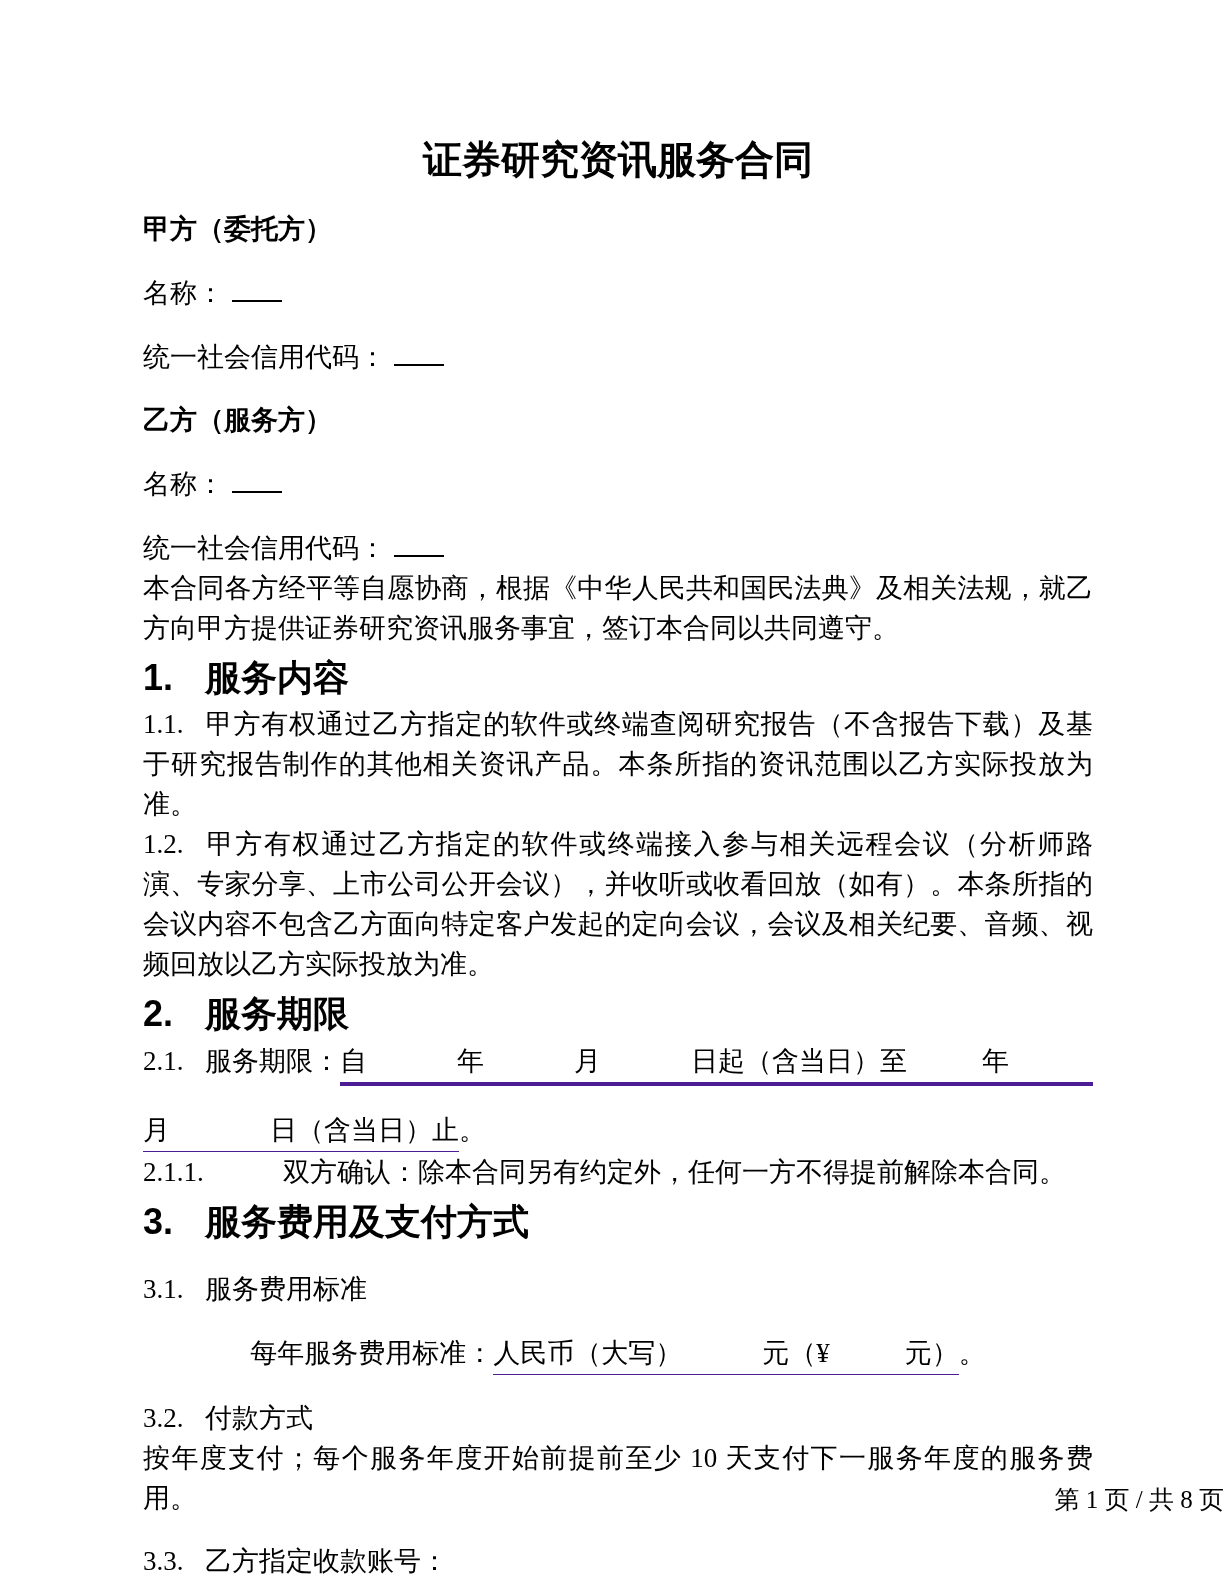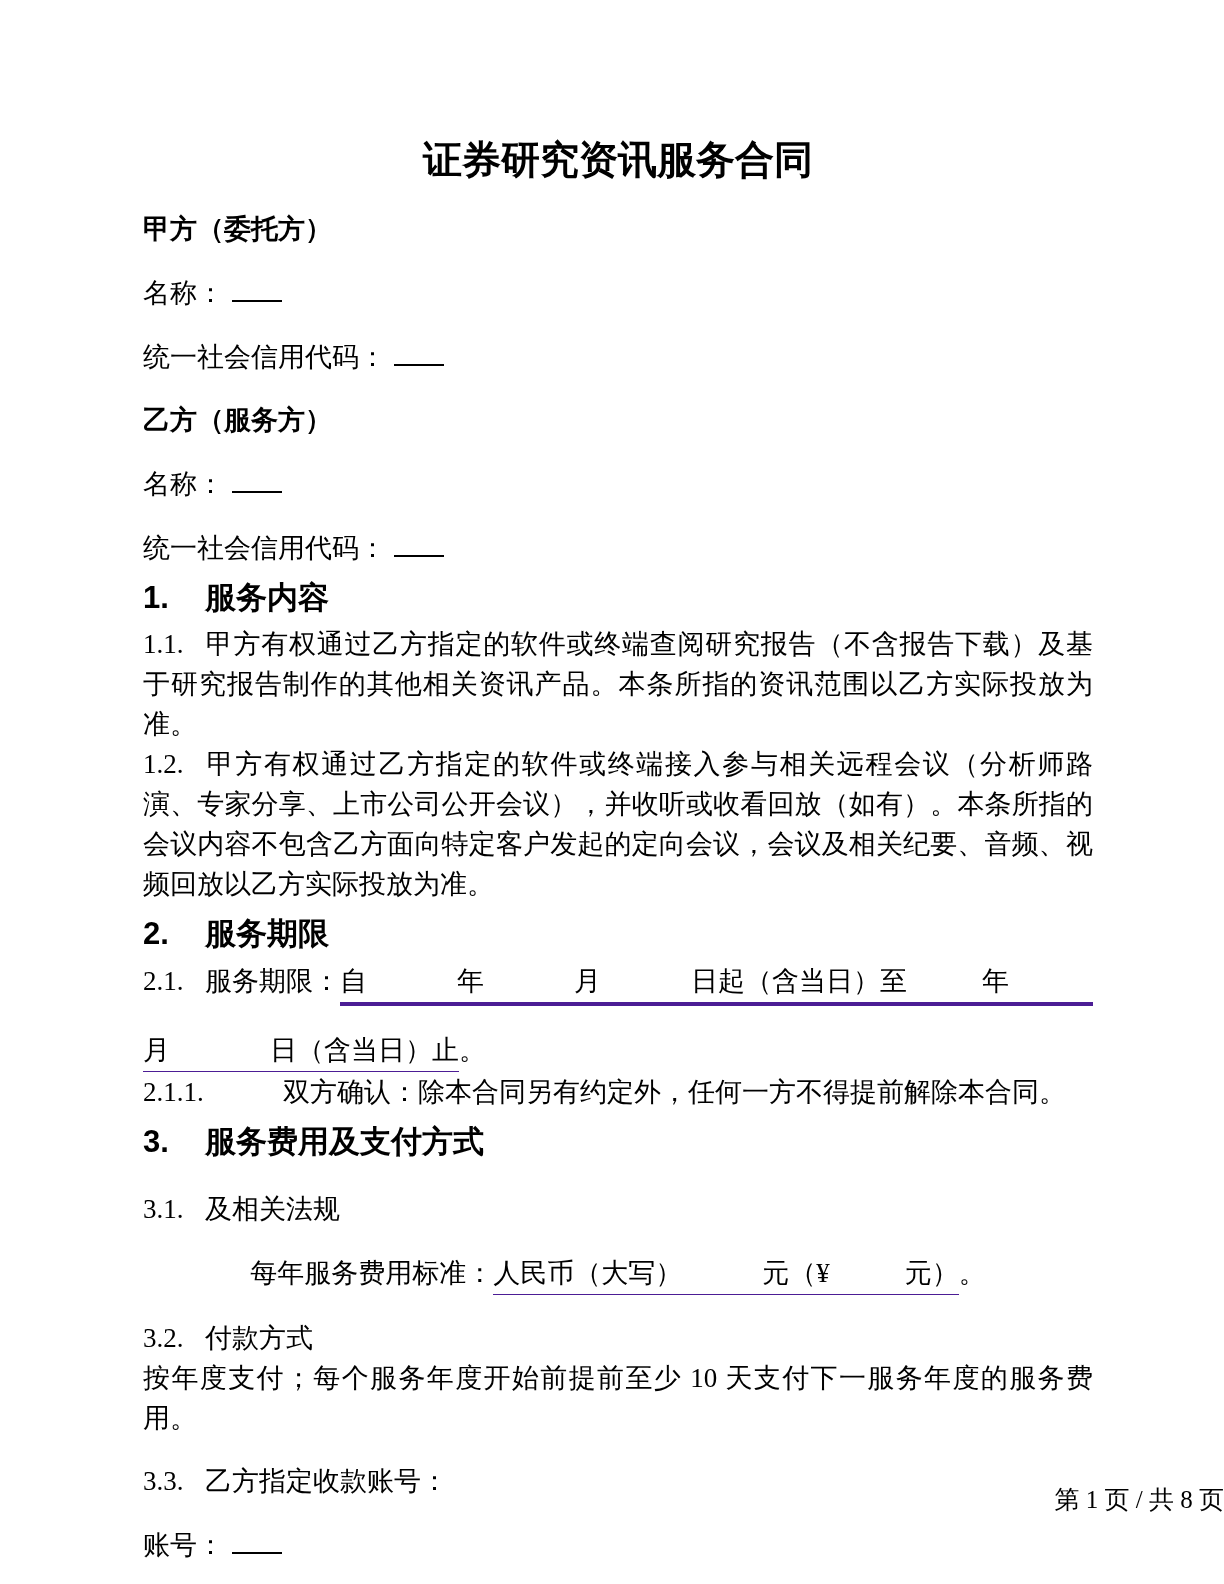--- a/index.html
+++ b/index.html
@@ -20,21 +20,21 @@
     margin:0 0 18px 0;
   }
 
   .hei { font-family:"Liberation Sans","DejaVu Sans",sans-serif; font-weight:700; }
 
   .pline { font-size:27px; line-height:40px;margin-top:23px; }
   .para  { font-size:27px; line-height:40px; text-align:justify; }
 
   .sec-h {
     font-family:"Liberation Sans","DejaVu Sans",sans-serif;
-    font-size:31px; line-height:48px; font-weight:700;
+    font-size:36px; line-height:48px; font-weight:700;
     margin:6px 0 2px 0;
   }
 
   .num      { display:inline-block; min-width:62px; }
   .num-wide { display:inline-block; min-width:140px; }
 
   .blank {
     display:inline-block; width:50px; height:28px;
     border-bottom:2px solid #000;
     margin-left:8px; vertical-align:baseline;
@@ -78,20 +78,21 @@
     <div class="pline hei">乙方（服务方）</div>
 
     <div class="pline">
       <span>名称：</span><span class="blank"></span>
     </div>
 
     <div class="pline">
       <span>统一社会信用代码：</span><span class="blank"></span>
     </div>
 
+    <div class="para">本合同各方经平等自愿协商，根据《中华人民共和国民法典》及相关法规，就乙方向甲方提供证券研究资讯服务事宜，签订本合同以共同遵守。</div>
 
     <div class="sec-h">
       <span class="num">1.</span><span>服务内容</span>
     </div>
 
     <div class="para">
       <span class="num">1.1.</span><span>甲方有权通过乙方指定的软件或终端查阅研究报告（不含报告下载）及基于研究报告制作的其他相关资讯产品。本条所指的资讯范围以乙方实际投放为准。</span>
     </div>
 
     <div class="para">
@@ -114,21 +115,21 @@
 
     <div class="para">
       <span class="num-wide">2.1.1.</span><span>双方确认：除本合同另有约定外，任何一方不得提前解除本合同。</span>
     </div>
 
     <div class="sec-h">
       <span class="num">3.</span><span>服务费用及支付方式</span>
     </div>
 
     <div class="pline">
-      <span class="num">3.1.</span><span>及相关法规</span>
+      <span class="num">3.1.</span><span>服务费用标准</span>
     </div>
 
     <div class="pline" style="line-height:42px;text-align:center;">
       <span>每年服务费用标准：</span><span class="useg"><span>人民币（大写）</span><span class="g80"></span><span>元（¥</span><span class="g75"></span><span>元）</span></span><span>。</span>
     </div>
 
     <div class="pline">
       <span class="num">3.2.</span><span>付款方式</span>
     </div>
 

